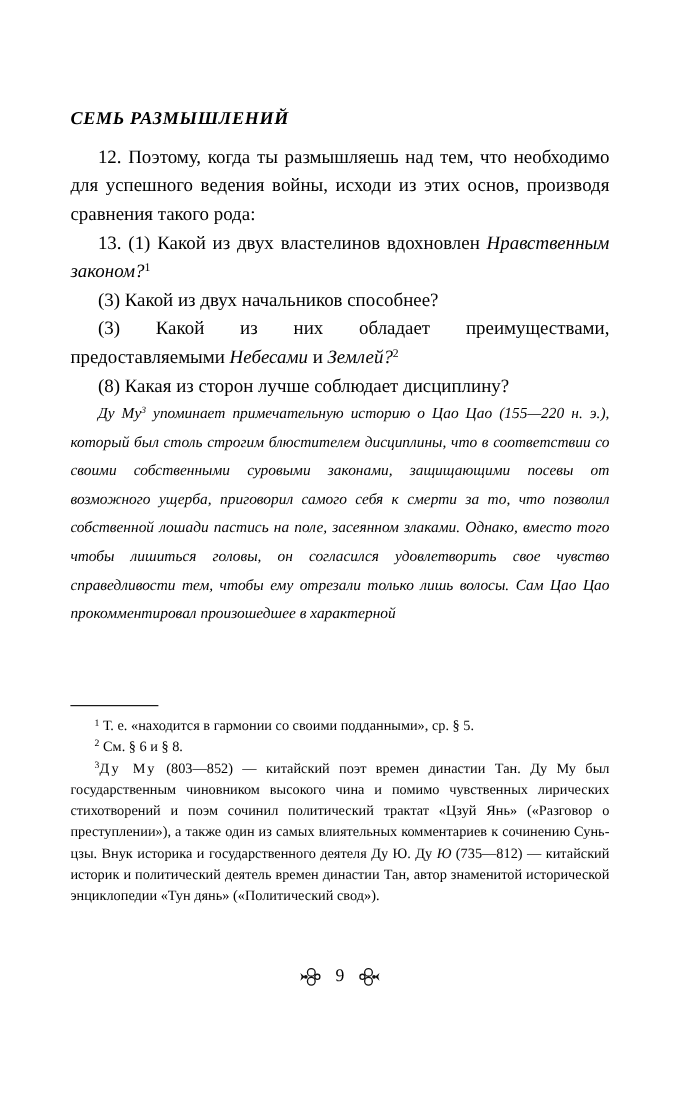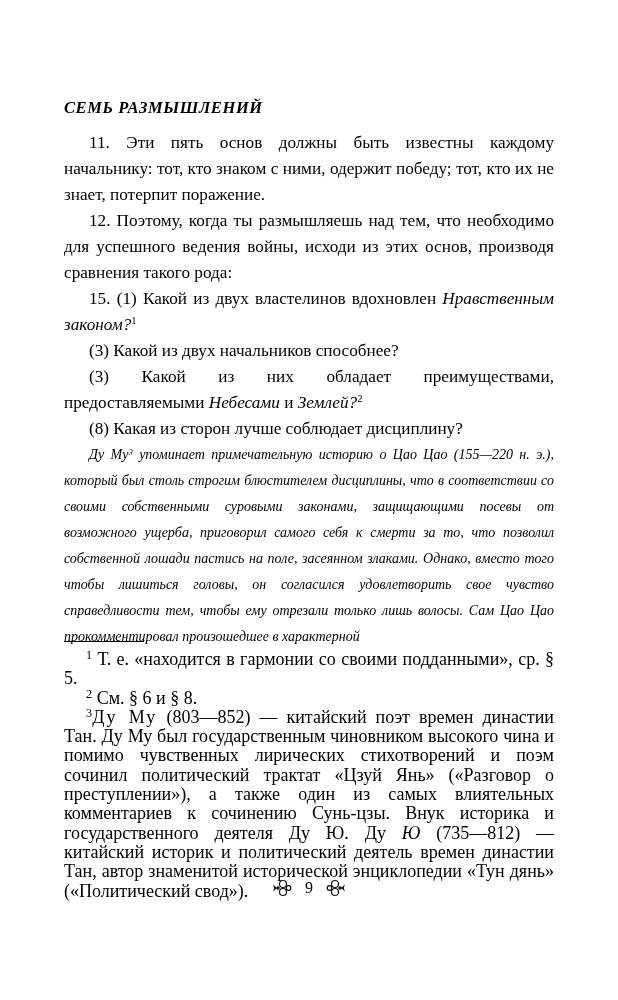--- a/index.html
+++ b/index.html
@@ -81,21 +81,21 @@
     width: 490px;
   }
   .fn-rule {
     width: 80px;
     height: 1px;
     background: #000000;
     margin: 0 0 8px 0;
   }
   p.footnote {
     margin: 0;
-    font-size: 18px;
+    font-size: 13px;
     line-height: 19.3px;
     text-align: justify;
     text-indent: 22px;
     hyphens: manual;
   }
   p.footnote sup.fn {
     font-size: 0.68em;
     vertical-align: 0.5em;
     line-height: 0;
   }
@@ -127,25 +127,24 @@
 </style>
 </head>
 <body>
 
 <div class="page">
 
   <div class="textblock">
 
     <div class="running-head">СЕМЬ РАЗМЫШЛЕНИЙ</div>
 
-    <p class="body-par">11. Эти пять основ должны быть известны каждому начальнику: тот, кто знаком с ними, одержит победу; тот, кто их не знает, потерпит поражение.</p>
 
     <p class="body-par">12. Поэтому, когда ты размышляешь над тем, что необходимо для успешного ведения войны, исходи из этих основ, производя сравнения такого рода:</p>
 
-    <p class="body-par"><span>15. (1) Какой из двух властелинов вдохновлен </span><i>Нравственным законом?</i><sup class="fn">1</sup></p>
+    <p class="body-par"><span>13. (1) Какой из двух властелинов вдохновлен </span><i>Нравственным законом?</i><sup class="fn">1</sup></p>
 
     <p class="body-par">(3) Какой из двух начальников способнее?</p>
 
     <p class="body-par"><span>(3) Какой из них обладает преимуществами, предоставляемыми </span><i>Небесами</i><span> и </span><i>Землей?</i><sup class="fn">2</sup></p>
 
     <p class="body-par">(8) Какая из сторон лучше соблюдает дисциплину?</p>
 
     <p class="commentary"><span>Ду Му</span><sup class="fn">3</sup><span> упоминает примечательную историю о Цао Цао (155—220 н. э.), который был столь строгим блюстителем дисциплины, что в соответствии со своими собственными суровыми законами, защищающими посевы от возможного ущерба, приговорил самого себя к смерти за то, что позволил собственной лошади пастись на поле, засеянном злаками. Однако, вместо того чтобы лишиться головы, он согласился удовлетворить свое чувство справедливости тем, чтобы ему отрезали только лишь волосы. Сам Цао Цао прокомментировал произошедшее в характерной</span></p>
 
   </div>

